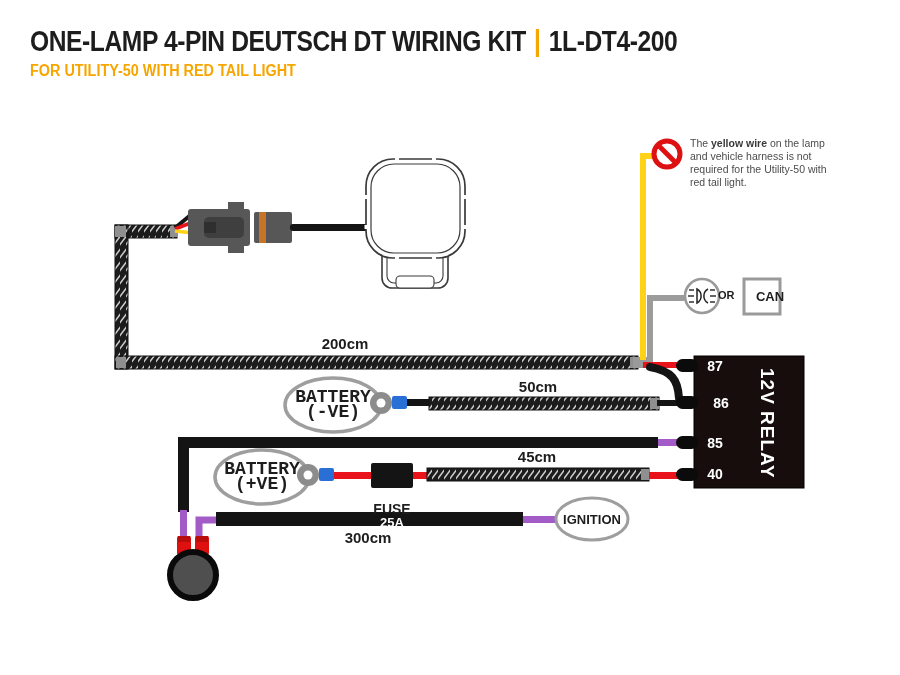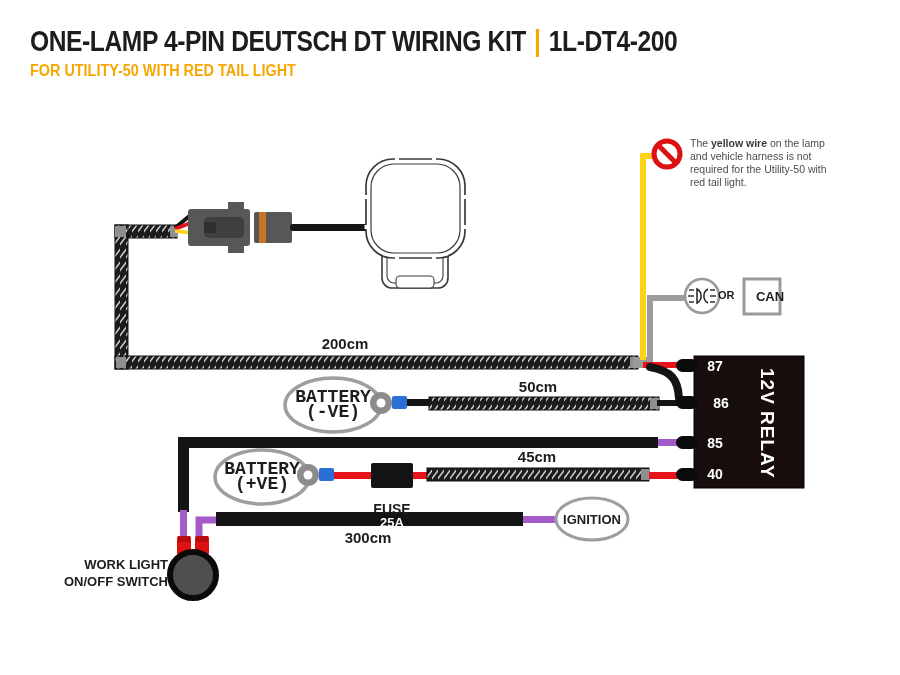--- a/index.html
+++ b/index.html
@@ -190,24 +190,20 @@
   <div class="abs lbl ell-lbl" style="left:217px;top:462px;width:90px;">
     <div>BATTERY</div>
     <div>(+VE)</div>
   </div>
 
   <div class="abs lbl fuse-amp" style="left:371px;top:468px;width:42px;margin-top:47px;">25A</div>
   <div class="abs lbl" style="left:371px;top:489px;width:42px;font-size:14px;margin-top:12px;">FUSE</div>
 
   <div class="abs lbl" style="left:556px;top:512px;width:72px;font-size:13px;">IGNITION</div>
 
-  <div class="abs lbl switch-lbl" style="left:56px;top:556px;width:112px;">
-    <div>WORK LIGHT</div>
-    <div>ON/OFF SWITCH</div>
-  </div>
 
   <div class="pin" style="left:702px;top:358px;">87</div>
   <div class="pin" style="left:702px;top:395px;margin-left:6px;">86</div>
   <div class="pin" style="left:702px;top:435px;">85</div>
   <div class="pin" style="left:702px;top:466px;">40</div>
   <div class="relay-label">12V RELAY</div>
 
 </div>
 
 </body></html>

